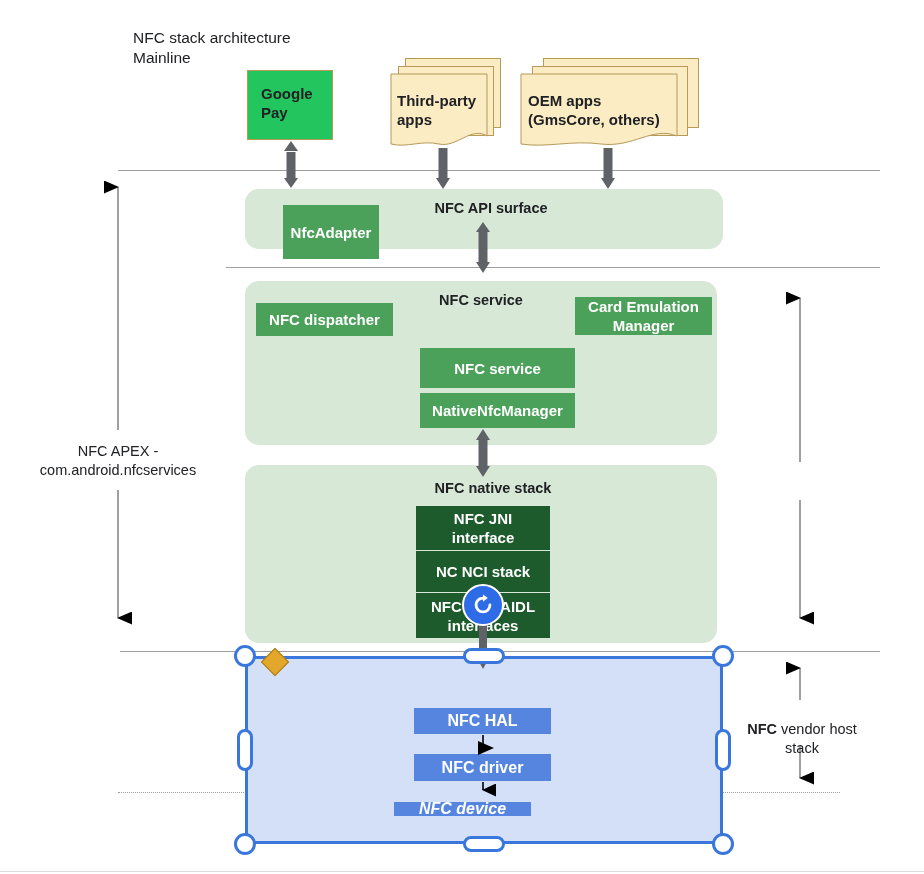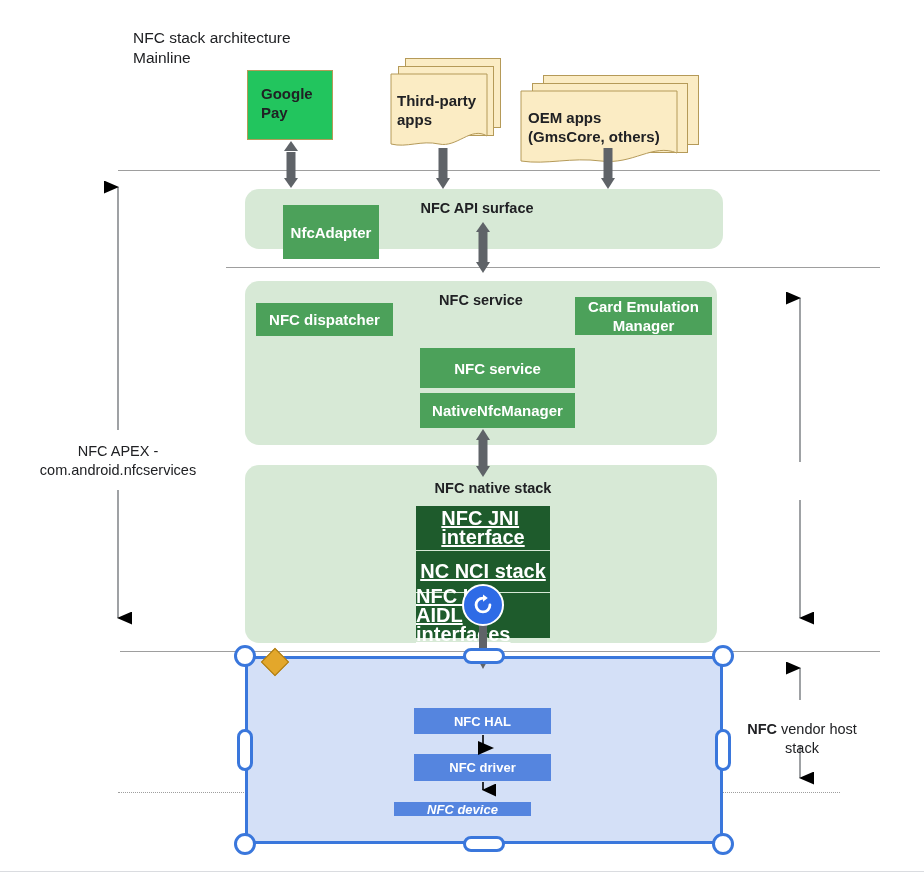--- a/index.html
+++ b/index.html
@@ -85,43 +85,42 @@
     align-items: center;
     justify-content: center;
     text-align: center;
     line-height: 19px;
     box-sizing: border-box;
     white-space: pre-line;
   }
   .gbox-dark {
     background: #1E5B2C;
     color: #ffffff;
-    font-size: 20px;
+    font-size: 15px;
     font-weight: bold;
     display: flex;
     align-items: center;
     justify-content: center;
-    text-align: left;
+    text-align: center;
     line-height: 19px;
     box-sizing: border-box;
     white-space: pre-line;
     border-bottom: 1px solid #D7E9D6;
-    text-decoration: underline;
   }
 
   
   .vendor-band {
     background: #D4E0F7;
     border: 3px solid #3A77DC;
     box-sizing: border-box;
   }
   .bbox {
     background: #5585DF;
     color: #ffffff;
-    font-size: 13px;
+    font-size: 16px;
     font-weight: bold;
     display: flex;
     align-items: center;
     justify-content: center;
     text-align: center;
     box-sizing: border-box;
   }
 
   
   .divider {
@@ -225,32 +224,32 @@
   <div class="abs doc-stack" style="left:391px; top:58px; width:118px; height:92px;">
     <div class="doc-sheet" style="left:14px; top:0px; width:96px; height:70px;"></div>
     <div class="doc-sheet" style="left:7px; top:8px; width:96px; height:70px;"></div>
     <svg class="doc-front-wrap" width="118" height="92">
       <path d="M0,16 L96,16 L96,78 C80,68 66,90 48,86 C30,82 16,90 0,86 Z" fill="#FBECC4" stroke="#B59A58" stroke-width="1"></path>
     </svg>
     <div class="doc-label" style="left:6px; top:33px; width:110px;">Third-party
 apps</div>
   </div>
 
-  <div class="abs doc-stack" style="left:521px; top:75px; width:200px; height:92px;padding-left:10px;">
+  <div class="abs doc-stack" style="left:521px; top:58px; width:200px; height:92px;padding-left:10px;">
     <div class="doc-sheet" style="left:22px; top:0px; width:156px; height:70px;"></div>
     <div class="doc-sheet" style="left:11px; top:8px; width:156px; height:70px;"></div>
     <svg class="doc-front-wrap" width="200" height="92">
       <path d="M0,16 L156,16 L156,78 C132,68 112,90 80,86 C50,82 26,90 0,86 Z" fill="#FBECC4" stroke="#B59A58" stroke-width="1"></path>
     </svg>
     <div class="doc-label" style="left:7px; top:33px; width:170px;">OEM apps
 (GmsCore, others)</div>
   </div>
 
   <div class="abs band" style="left:245px; top:189px; width:478px; height:60px;"></div>
-  <div class="band-title" style="left:238px; top:200px; width:478px;">NFC API surface</div>
+  <div class="band-title" style="left:252px; top:200px; width:478px;">NFC API surface</div>
   <div class="abs gbox" style="left:283px; top:205px; width:96px; height:54px;">NfcAdapter</div>
 
   <div class="abs band" style="left:245px; top:281px; width:472px; height:164px;"></div>
   <div class="band-title" style="left:245px; top:292px; width:472px;">NFC service</div>
   <div class="abs gbox" style="left:256px; top:303px; width:137px; height:33px;">NFC dispatcher</div>
   <div class="abs gbox" style="left:575px; top:297px; width:137px; height:38px;">Card Emulation
 Manager</div>
   <div class="abs gbox" style="left:420px; top:348px; width:155px; height:40px;">NFC service</div>
   <div class="abs gbox" style="left:420px; top:393px; width:155px; height:35px;">NativeNfcManager</div>
 

